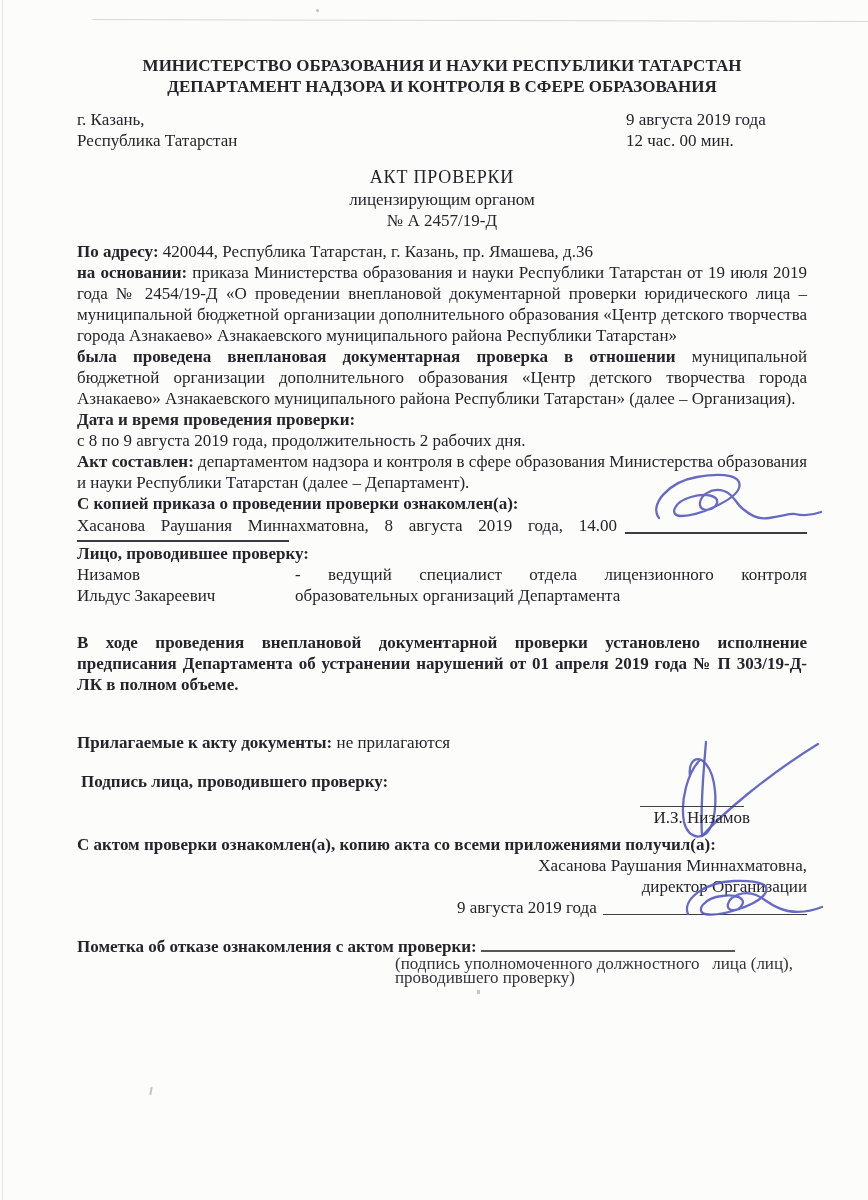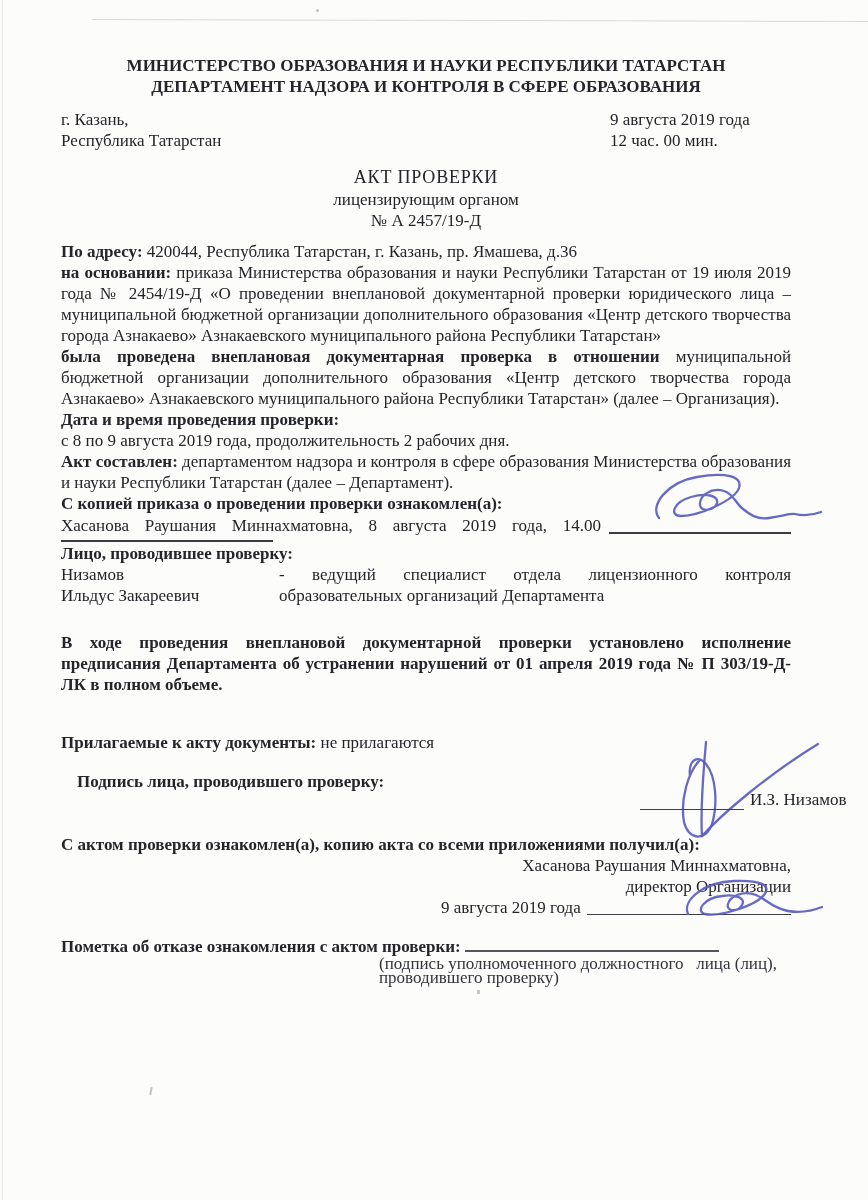--- a/index.html
+++ b/index.html
@@ -3,21 +3,21 @@
 <meta charset="utf-8">
 <style>
   html,body{margin:0;padding:0;}
   body{width:868px;height:1200px;background:#e9e9e7;}
   .paper{
     position:relative;width:868px;height:1200px;margin:0;
     background:#fcfcfb;overflow:hidden;
     font-family:"Liberation Serif","DejaVu Serif",serif;
     color:#24242a;font-size:17px;line-height:21px;
   }
-  .content{position:relative;padding:55px 25px 0 61px;width:730px;}
+  .content{position:relative;padding:55px 25px 0 77px;width:730px;}
 
   
   .org-header{text-align:center;font-weight:bold;}
   .meta-row{display:flex;margin-top:12px;}
   .meta-left{width:549px;}
   .meta-right{width:181px;}
 
   
   .doc-title{text-align:center;margin-top:15px;}
   .doc-title .t1{font-size:18px;letter-spacing:.8px;line-height:23px;}
@@ -32,34 +32,34 @@
 
   .rule{width:212px;border-top:2px solid #3a3a40;margin:4px 0 1px 0;height:0;}
 
   .inspector-row{display:flex;}
   .col-names{width:218px;}
   .col-position{flex:1;}
   .stretch{text-align:justify;text-align-last:justify;}
 
   .conclusion{margin:26px 0 0 0;font-weight:bold;text-align:justify;}
   .attach{margin:37px 0 0 0;}
-  .sign-label{margin:18px 0 0 16px;}
+  .sign-label{margin:18px 0 0 4px;}
   .acq-label{margin:42px 0 0 0;}
   .acq-block{margin-left:380px;width:350px;text-align:right;}
   .date-row{display:flex;align-items:flex-end;}
   .date-row .line{flex:1;margin-left:6px;border-bottom:1.5px solid #3f3f46;height:16px;margin-bottom:3px;}
 
   .refusal-row{display:flex;margin-top:18px;}
   .refusal-line{width:254px;border-bottom:2px solid #55555c;height:14px;margin:0 0 3px 4px;}
   .refusal-caption{margin-left:318px;font-size:17px;line-height:14px;color:#33333a;}
 
   
   .sig{position:absolute;pointer-events:none;}
   .sig path{fill:none;stroke:#5a5dc0;stroke-width:2.3;stroke-linecap:round;stroke-linejoin:round;opacity:.92;}
-  .nizamov-sign-row{position:absolute;left:640px;top:789px;display:flex;align-items:flex-end;}
+  .nizamov-sign-row{position:absolute;left:640px;top:789px;display:flex;align-items:flex-end;flex-direction:column;}
   .nizamov-sign-row .line{width:104px;border-bottom:1.5px solid #3f3f46;height:17px;margin-right:6px;}
 
   
   .scan-edge-top{position:absolute;left:92px;top:19px;width:776px;height:1px;background:#cfcfd3;opacity:.8;transform:rotate(.15deg);transform-origin:left center;}
   .scan-edge-left{position:absolute;left:2px;top:0;width:1px;height:1200px;background:#e8e8e4;}
   .speck1{position:absolute;left:316px;top:9px;width:3px;height:3px;background:#9a9a9a;border-radius:50%;opacity:.6;}
   .speck2{position:absolute;left:150px;top:1087px;width:2px;height:8px;background:#8a8a8a;opacity:.5;transform:rotate(10deg);}
   .speck3{position:absolute;left:477px;top:990px;width:3px;height:4px;background:#909090;opacity:.5;}
 </style>
 </head>

